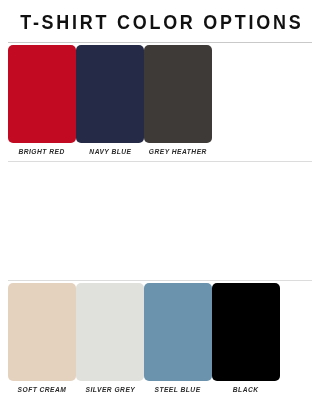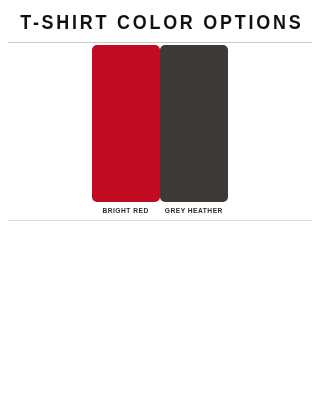--- a/index.html
+++ b/index.html
@@ -57,24 +57,25 @@
   }
   .row {
     flex: 1 1 0;
     display: flex;
     flex-direction: column;
     min-height: 0;
   }
   .swatch-line {
     flex: 1 1 auto;
     display: flex;
-    justify-content: center;
+    justify-content: flex-start;
     align-items: center;
     min-height: 0;
     padding-top: 2px;
+    font-style: italic;
   }
   .cell {
     width: 68px;
     display: flex;
     flex-direction: column;
     align-items: center;
     justify-content: flex-start;
     height: 100%;
   }
   .swatch {
@@ -114,29 +115,54 @@
 
   <div class="grid">
 
     <div class="row">
       <div class="swatch-line">
         <div class="cell">
           <div class="swatch" style="background-color: rgb(194, 10, 34);"></div>
           <div class="caption">BRIGHT RED</div>
         </div>
         <div class="cell">
+          <div class="swatch" style="background-color: rgb(37, 43, 71);"></div>
+          <div class="caption">NAVY BLUE</div>
+        </div>
+        <div class="cell">
           <div class="swatch" style="background-color: rgb(61, 58, 56);"></div>
           <div class="caption">GREY HEATHER</div>
         </div>
       </div>
       <div class="row-rule"></div>
     </div>
 
     <div class="row">
       <div class="swatch-line">
       </div>
       <div class="row-rule"></div>
     </div>
 
 
+    <div class="row">
+      <div class="swatch-line">
+        <div class="cell">
+          <div class="swatch" style="background-color: rgb(228, 210, 191);"></div>
+          <div class="caption">SOFT CREAM</div>
+        </div>
+        <div class="cell">
+          <div class="swatch" style="background-color: rgb(224, 225, 220);"></div>
+          <div class="caption">SILVER GREY</div>
+        </div>
+        <div class="cell">
+          <div class="swatch" style="background-color: rgb(107, 147, 174);"></div>
+          <div class="caption">STEEL BLUE</div>
+        </div>
+        <div class="cell">
+          <div class="swatch" style="background-color: rgb(0, 0, 0);"></div>
+          <div class="caption">BLACK</div>
+        </div>
+      </div>
+      <div class="row-rule"></div>
+    </div>
 
   </div>
 </div>
 
 </body></html>

